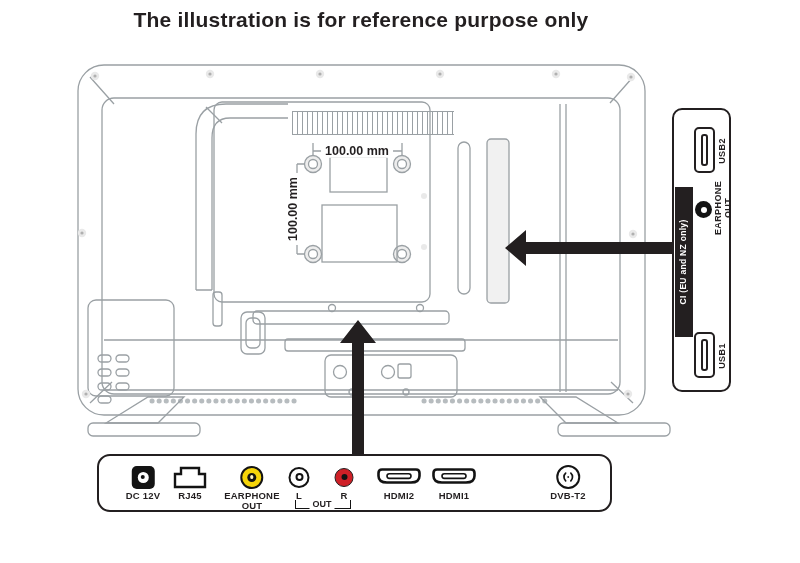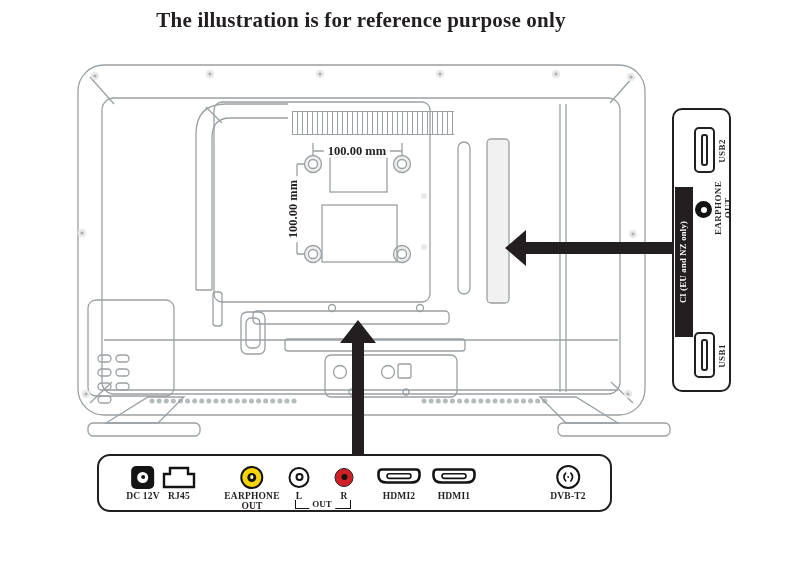--- a/index.html
+++ b/index.html
@@ -1,17 +1,17 @@
 <!DOCTYPE html>
 <html><head>
 <meta charset="utf-8">
 <style>
   html,body{margin:0;padding:0;background:#fff;}
   .stage{position:relative;width:800px;height:563px;background:#fff;overflow:hidden;
-         font-family:Liberation Serif, serif;color:#231f20;}
+         font-family:Liberation Sans, sans-serif;color:#231f20;}
   .abs{position:absolute;}
   .title{left:361px;top:8px;transform:translateX(-50%);font-size:21px;font-weight:700;
          letter-spacing:.2px;white-space:nowrap;}
   .caption{left:63px;top:527px;font-size:20.5px;font-weight:700;letter-spacing:.4px;white-space:nowrap;}
   
   .vents{left:292px;top:111px;width:162px;height:22px;
          border-top:1.2px solid #9aa0a4;border-bottom:1.2px solid #9aa0a4;
          background:repeating-linear-gradient(90deg,#9aa0a4 0 1.2px,transparent 1.2px 5px);}
   svg.art{left:0;top:0;}
   
@@ -218,21 +218,21 @@
       <div class="icon-box">
           <div class="dc-jack">
         <div class="dc-ring">
               <div class="dc-pin"></div>
             </div>
           </div>
         </div>
       <div class="clabel">DC 12V</div>
     </div>
 
-    <div class="conn" style="left:80px">
+    <div class="conn" style="left:91px">
       <div class="icon-box">
         <svg width="34" height="24" viewBox="0 0 34 24">
           <path d="M2,9 H8 V3 H26 V9 H32 V22 H2 Z" fill="#fff" stroke="#131313" stroke-width="2.4"></path>
         </svg>
       </div>
       <div class="clabel">RJ45</div>
     </div>
 
     <div class="conn" style="left:153px">
       <div class="icon-box">

